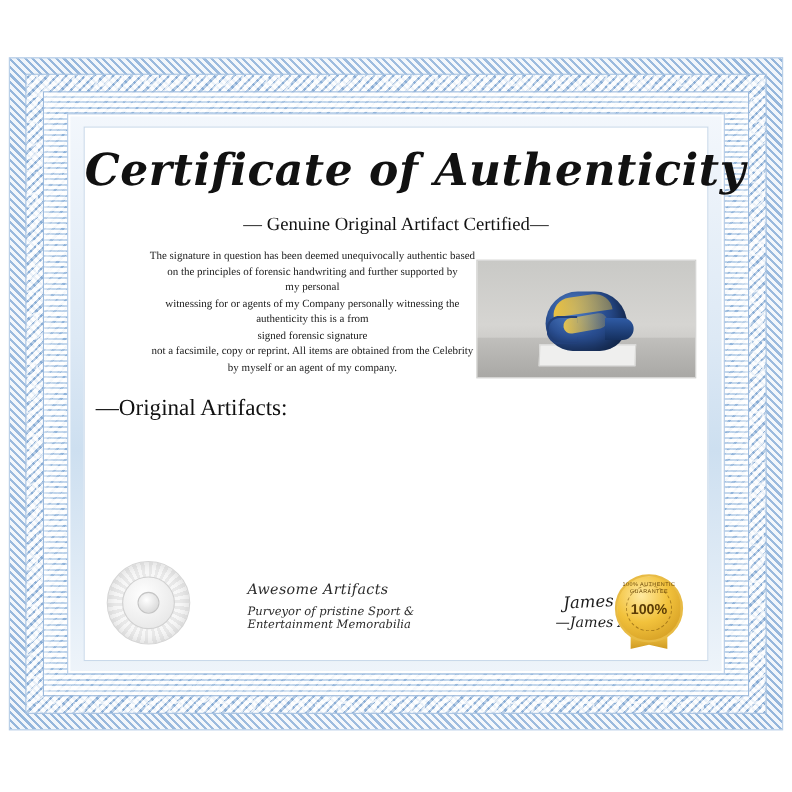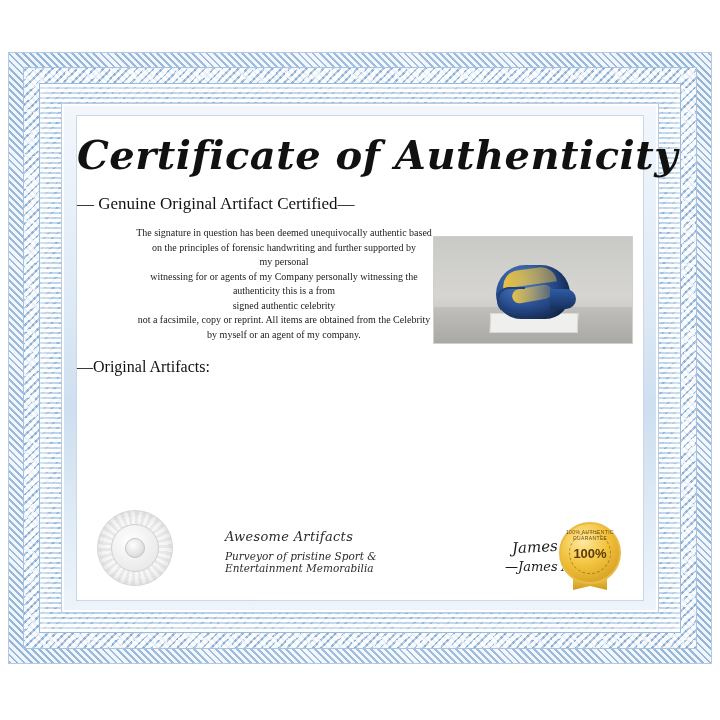--- a/index.html
+++ b/index.html
@@ -98,20 +98,21 @@
     font-weight: 700;
     font-size: 40px;
     letter-spacing: 0.5px;
     color: #111111;
     margin-top: 18px;
     line-height: 1.05;
     white-space: nowrap;
   }
 
   .cert-subtitle {
+    text-align: center;
     font-family: "Liberation Serif", serif;
     font-size: 17px;
     color: #111111;
     margin-top: 18px;
   }
 
   .body-wrap {
     position: relative;
     margin-top: 12px;
     padding: 0 14px 0 14px;
@@ -200,22 +201,23 @@
     bottom: 6px;
     width: 26px;
     height: 22px;
     border: 2px solid #22407a;
     border-right: none;
     border-radius: 12px 0 0 12px;
   }
 
   .section-line {
     font-family: "Liberation Serif", serif;
-    font-size: 16px;
+    font-size: 21px;
     color: #111111;
+    margin-left: 10px;
   }
   .section-line.first { margin-top: 16px; }
   .section-line.second { margin-top: 26px; }
 
   
   .footer {
     position: absolute;
     left: 0;
     right: 0;
     bottom: 8px;
@@ -376,21 +378,21 @@
             <div class="facemask"></div>
           </div>
         </div>
 
         <div class="body-text">
           <p>The signature in question has been deemed unequivocally authentic based</p>
           <p>on the principles of  forensic handwriting and further supported by</p>
           <p>my personal</p>
           <p>witnessing for or agents of my Company personally witnessing the</p>
           <p>authenticity this is a from</p>
-          <p>signed authentic celebrity</p>
+          <p>signed forensic signature</p>
           <p>not a facsimile, copy or reprint. All items are obtained from the Celebrity</p>
           <p>by myself or an agent of my company.</p>
         </div>
       </div>
 
       <div class="section-line first">—Original Artifacts:</div>
 
       <div class="footer">
 
         <div class="seal-emboss">

